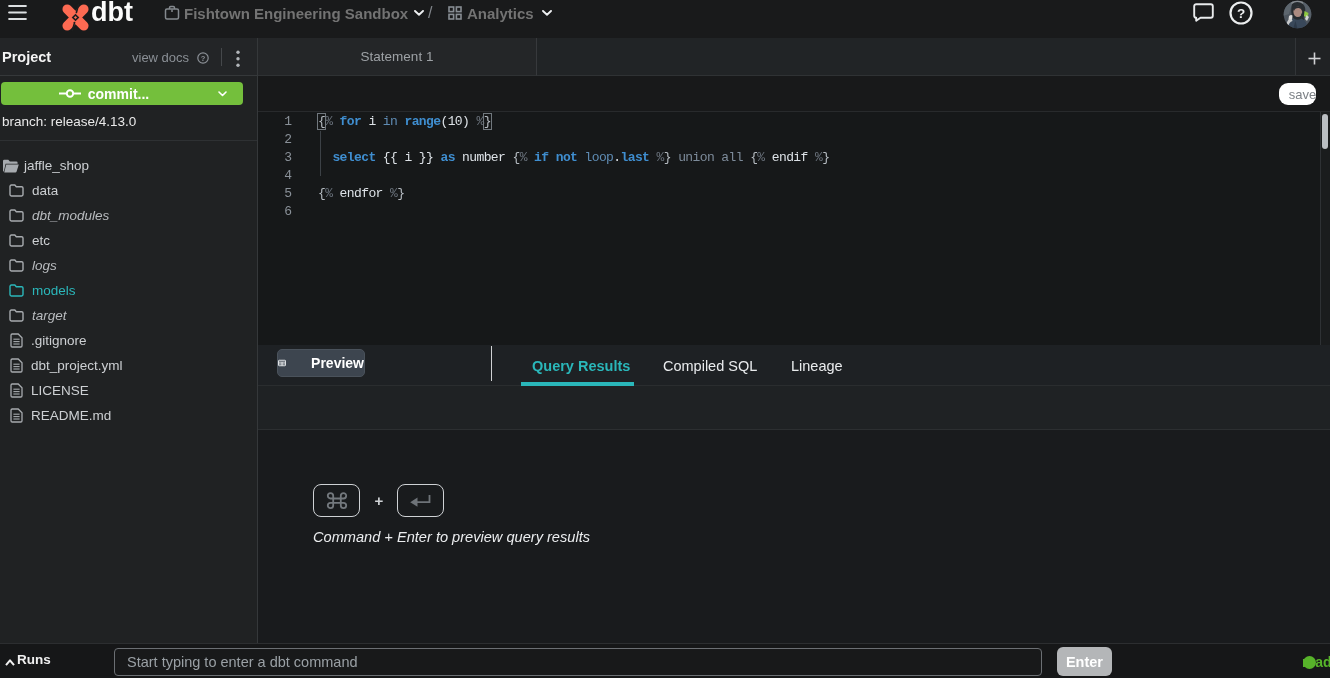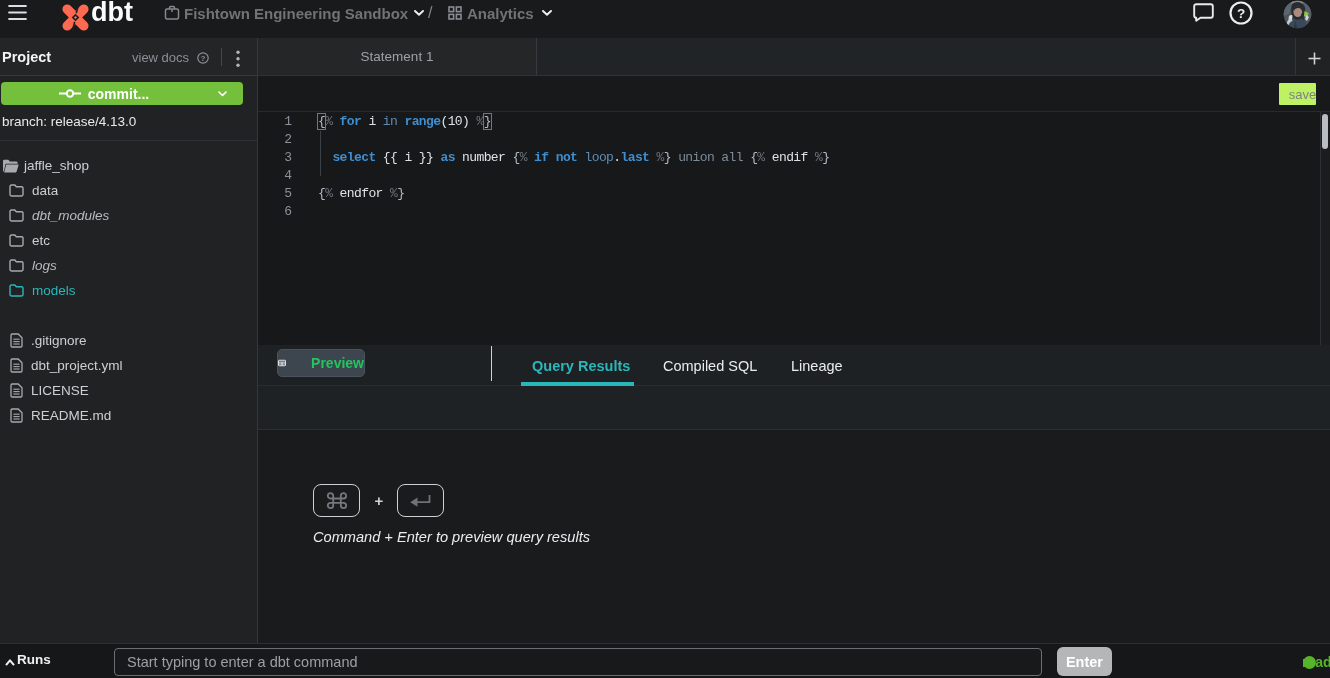--- a/index.html
+++ b/index.html
@@ -30,36 +30,36 @@
 .trow .ico { flex:0 0 auto; }
 .trow .lbl { margin-left:8px; }
 .it { font-style:italic; color:#b9bcbf; }
 .teal { color:#2bb7ba; }
 
 #tabbar { left:258px; top:38px; width:1072px; height:38px; background:#212426; border-bottom:1px solid #2f3234; }
 #tab1 { left:258px; top:38px; width:279px; height:38px; background:#242628; border-right:1px solid #37393c; color:#9da1a5; font-size:13.5px; display:flex; align-items:center; justify-content:center; border-bottom:1px solid #2f3234; }
 #plus { left:1308px; top:52px; }
 
 #saverow { left:258px; top:76px; width:1072px; height:36px; background:#18191a; border-bottom:1px solid #282a2c; }
-#savebtn { left:1279px; top:83px; width:37px; height:22px; background:#bef264; border-radius:1px; color:#7c8186; font-size:13px; display:flex; align-items:center; justify-content:center;padding-left:10px; }
+#savebtn { left:1279px; top:83px; width:37px; height:22px; background:#ffffff; border-radius:9px; color:#7c8186; font-size:13px; display:flex; align-items:center; justify-content:center;padding-left:10px; }
 
 #editor { left:258px; top:112px; width:1072px; height:233px; background:#161819; }
 .lnum { position:absolute; width:34px; text-align:right; color:#8a9199; font-family:"Liberation Mono",monospace; font-size:13px; }
 .cline { position:absolute; left:318px; white-space:pre; font-family:"Liberation Mono",monospace; font-size:13px; letter-spacing:-0.6px; color:#dde2e7; }
 .kw { color:#3f8ed0;font-weight:bold; }
 .kw2 { color:#5f8cb4; }
 .dl { color:#6b737d; } .br { color:#b6bcc2; }
 .ua { color:#7d8b9a; }
 .bx { outline:1px solid #70777d; }
 #iguide { left:320px; top:131px; width:1px; height:45px; background:#3c4146; }
 #sbtrack { left:1320px; top:112px; width:10px; height:233px; background:#1a1c1d; border-left:1px solid #2e3134; }
 #sbthumb { left:1322px; top:114px; width:6px; height:35px; background:#babec2; border-radius:3px; }
 
 #prevrow { left:258px; top:345px; width:1072px; height:41px; background:#1e2124; border-bottom:1px solid #2a2d2f; }
-.gbtn { top:349px; height:28px; background:#3d454f; border:1px solid #4a525b; border-radius:5px; color:#22c55e; font-size:14px; font-weight:bold; display:flex; align-items:center; justify-content:center; gap:25px; }
+.gbtn { top:349px; height:28px; background:#3d454f; border:1px solid #4a525b; border-radius:5px; color:#ffffff; font-size:14px; font-weight:bold; display:flex; align-items:center; justify-content:center; gap:25px; }
 #pdiv { left:491px; top:346px; width:1px; height:35px; background:#d0d2d4; }
 .rtab { top:345px; height:41px; display:flex; align-items:center; font-size:14.5px; color:#e9ebed; }
 #qr { color:#2ab7ba; font-weight:bold; }
 #qrline { left:521px; top:382px; width:113px; height:4px; background:#2ab7ba; }
 #subrow { left:258px; top:386px; width:1072px; height:44px; background:#1f2224; border-bottom:1px solid #2c2f31; }
 #results { left:258px; top:430px; width:1072px; height:213px; background:#191b1d; }
 .keycap { top:484px; width:47px; height:33px; border:1.6px solid #ced1d4; border-radius:8px; display:flex; align-items:center; justify-content:center; }
 #kplus { left:372px; top:492px; color:#cfd2d5; font-size:15px; font-weight:bold; width:14px; text-align:center; }
 #hinttext { left:313px; top:529px; color:#ebedef; font-size:14.6px; font-style:italic; }
 
@@ -232,20 +232,26 @@
         <path d="M1 2.4 a1.4 1.4 0 0 1 1.4-1.4 h3.4 l1.5 1.7 h5.3 a1.4 1.4 0 0 1 1.4 1.4 v6.5 a1.4 1.4 0 0 1 -1.4 1.4 H2.4 a1.4 1.4 0 0 1 -1.4 -1.4 Z" fill="none" stroke="#a7abaf" stroke-width="1.4"></path>
       </svg>
       <span class="lbl it">logs</span>
     </div>
   <div class="abs trow" style="top:278px;">
       <svg class="ico" width="15" height="13" viewBox="0 0 15 13" style="margin-left:9px;">
         <path d="M1 2.4 a1.4 1.4 0 0 1 1.4-1.4 h3.4 l1.5 1.7 h5.3 a1.4 1.4 0 0 1 1.4 1.4 v6.5 a1.4 1.4 0 0 1 -1.4 1.4 H2.4 a1.4 1.4 0 0 1 -1.4 -1.4 Z" fill="none" stroke="#2bb7ba" stroke-width="1.4"></path>
       </svg>
       <span class="lbl teal">models</span>
     </div>
+  <div class="abs trow" style="top:303px;">
+      <svg class="ico" width="15" height="13" viewBox="0 0 15 13" style="margin-left:9px;">
+        <path d="M1 2.4 a1.4 1.4 0 0 1 1.4-1.4 h3.4 l1.5 1.7 h5.3 a1.4 1.4 0 0 1 1.4 1.4 v6.5 a1.4 1.4 0 0 1 -1.4 1.4 H2.4 a1.4 1.4 0 0 1 -1.4 -1.4 Z" fill="none" stroke="#a7abaf" stroke-width="1.4"></path>
+      </svg>
+      <span class="lbl it">target</span>
+    </div>
   <div class="abs trow" style="top:328px;">
       <svg class="ico" width="13" height="15" viewBox="0 0 13 15" style="margin-left:10px;">
         <path d="M1 2.2 a1.2 1.2 0 0 1 1.2-1.2 h6 L12 4.8 v8 a1.2 1.2 0 0 1 -1.2 1.2 H2.2 a1.2 1.2 0 0 1 -1.2-1.2 Z" fill="none" stroke="#a7abaf" stroke-width="1.3"></path>
         <g stroke="#a7abaf" stroke-width="1.1">
           <line x1="3.4" y1="6.2" x2="9.6" y2="6.2"></line>
           <line x1="3.4" y1="8.6" x2="9.6" y2="8.6"></line>
           <line x1="3.4" y1="11" x2="9.6" y2="11"></line>
         </g>
       </svg>
       <span class="lbl">.gitignore</span>

